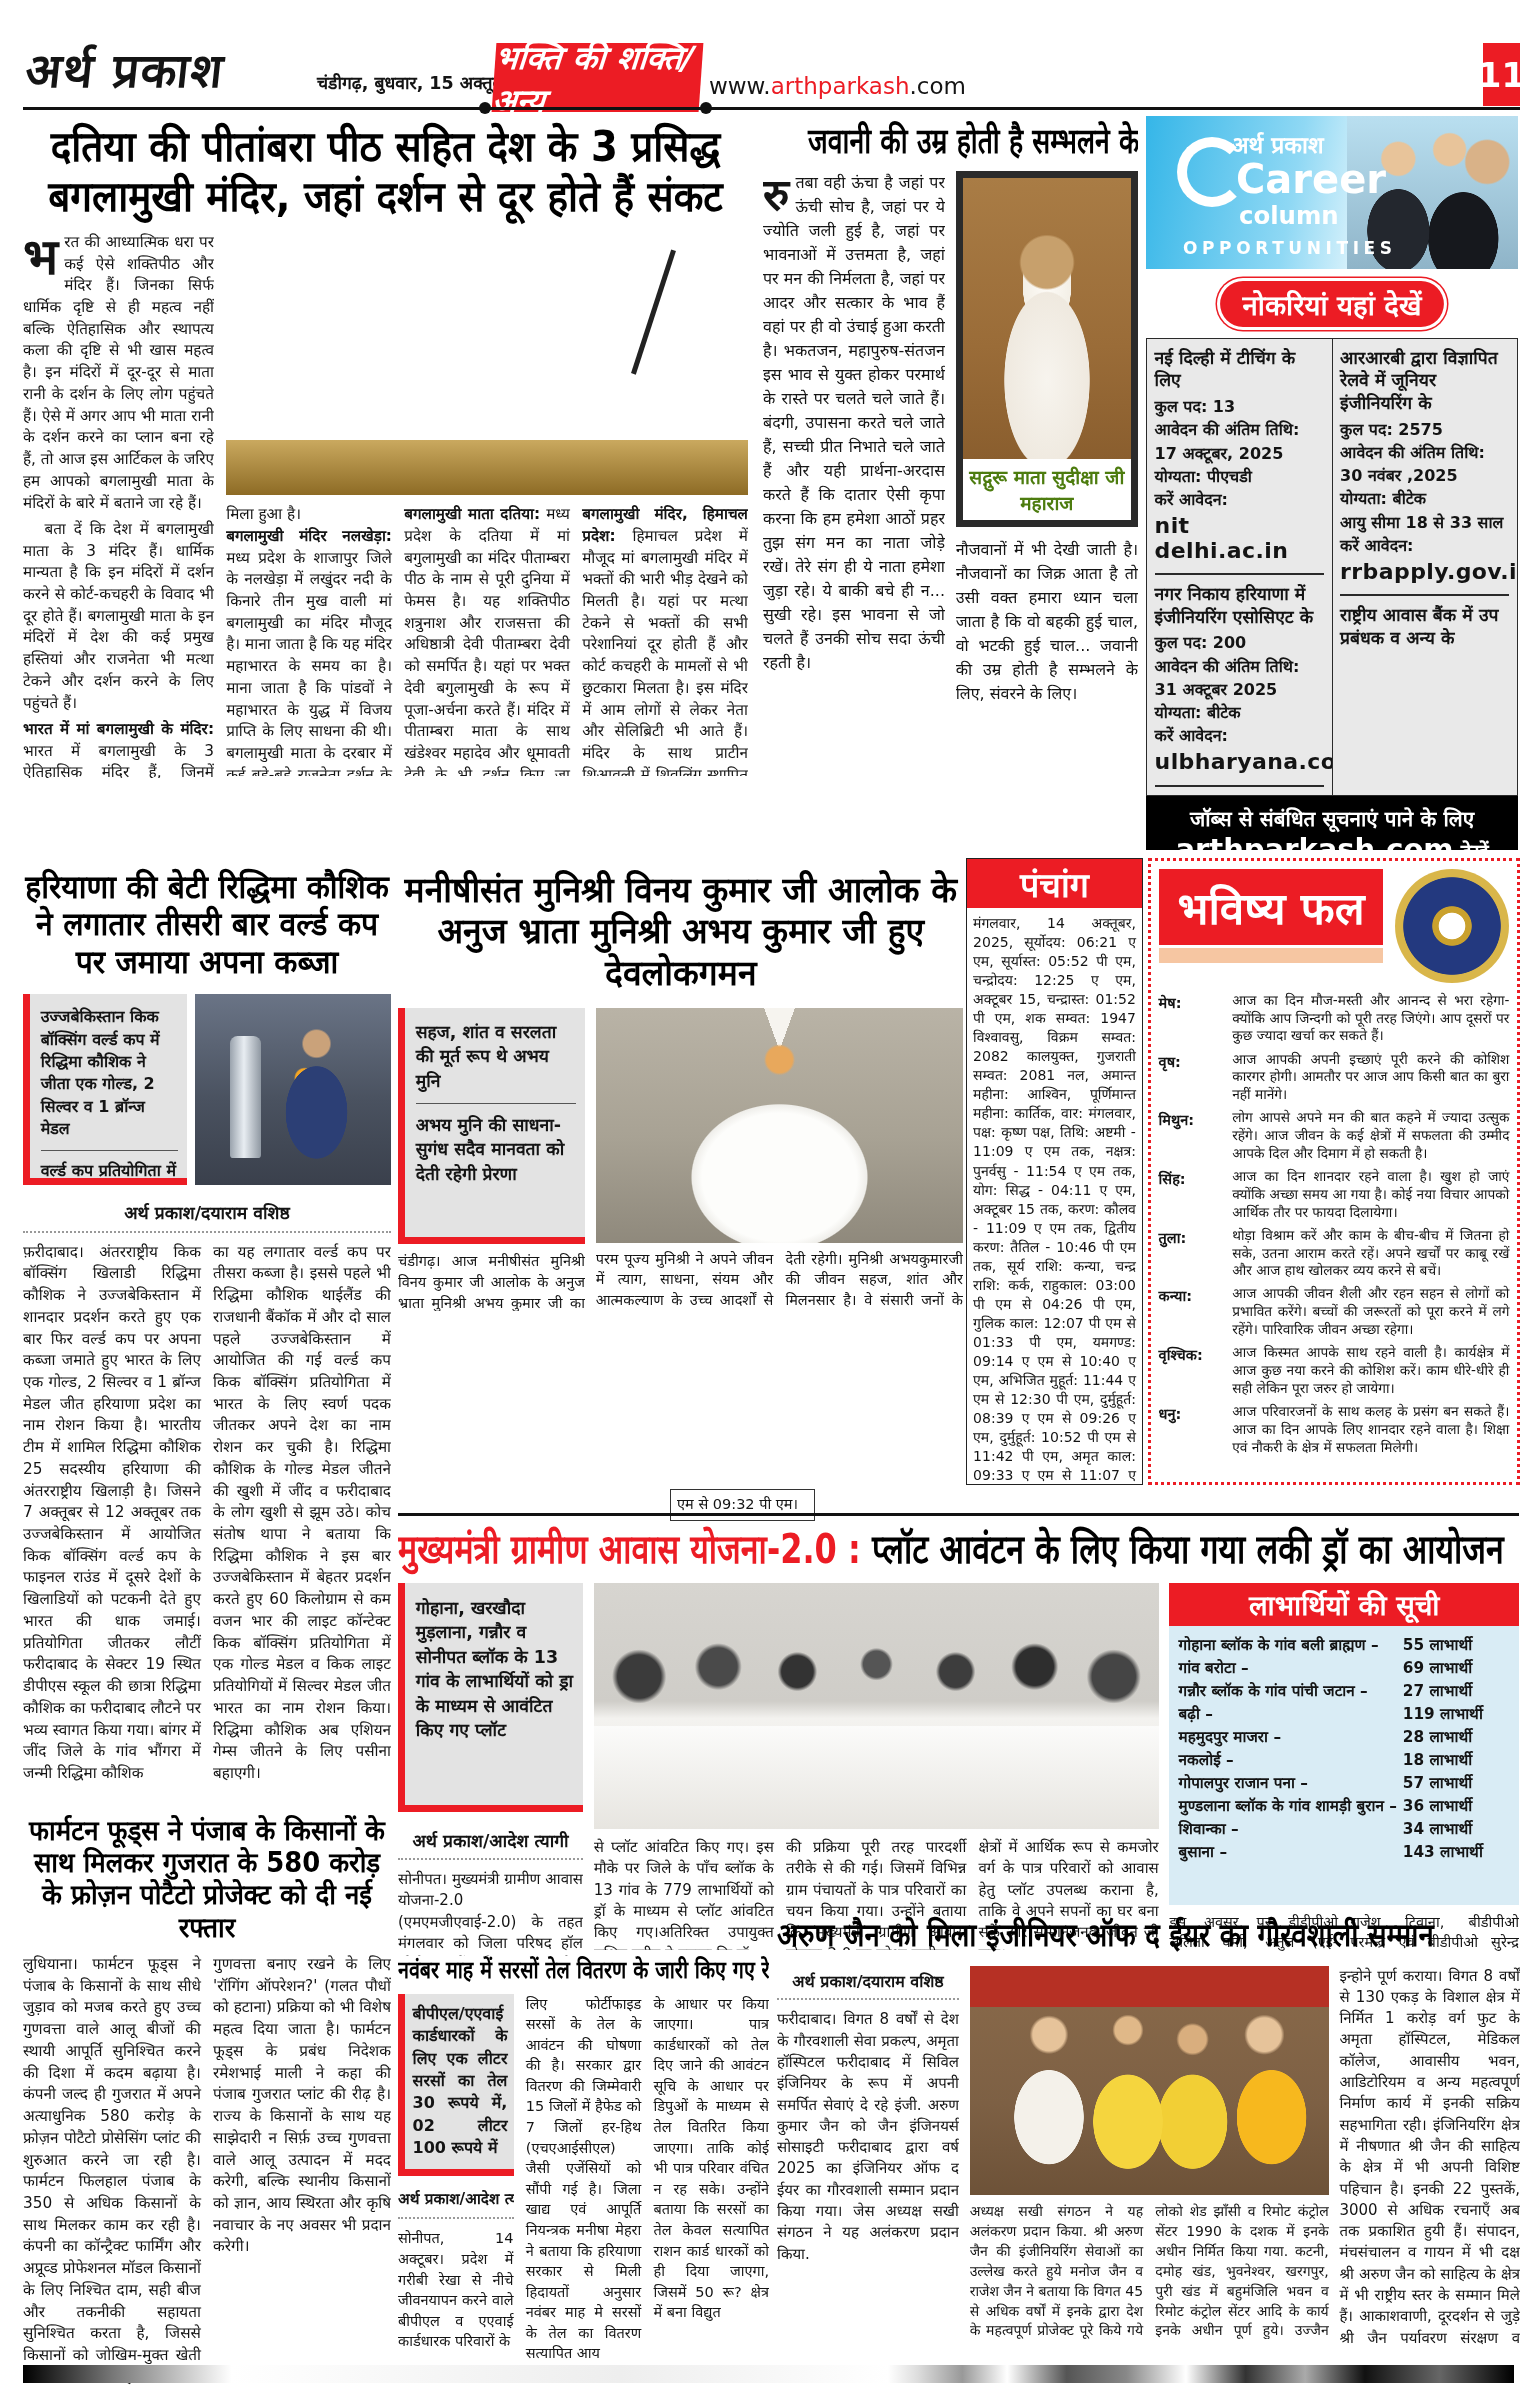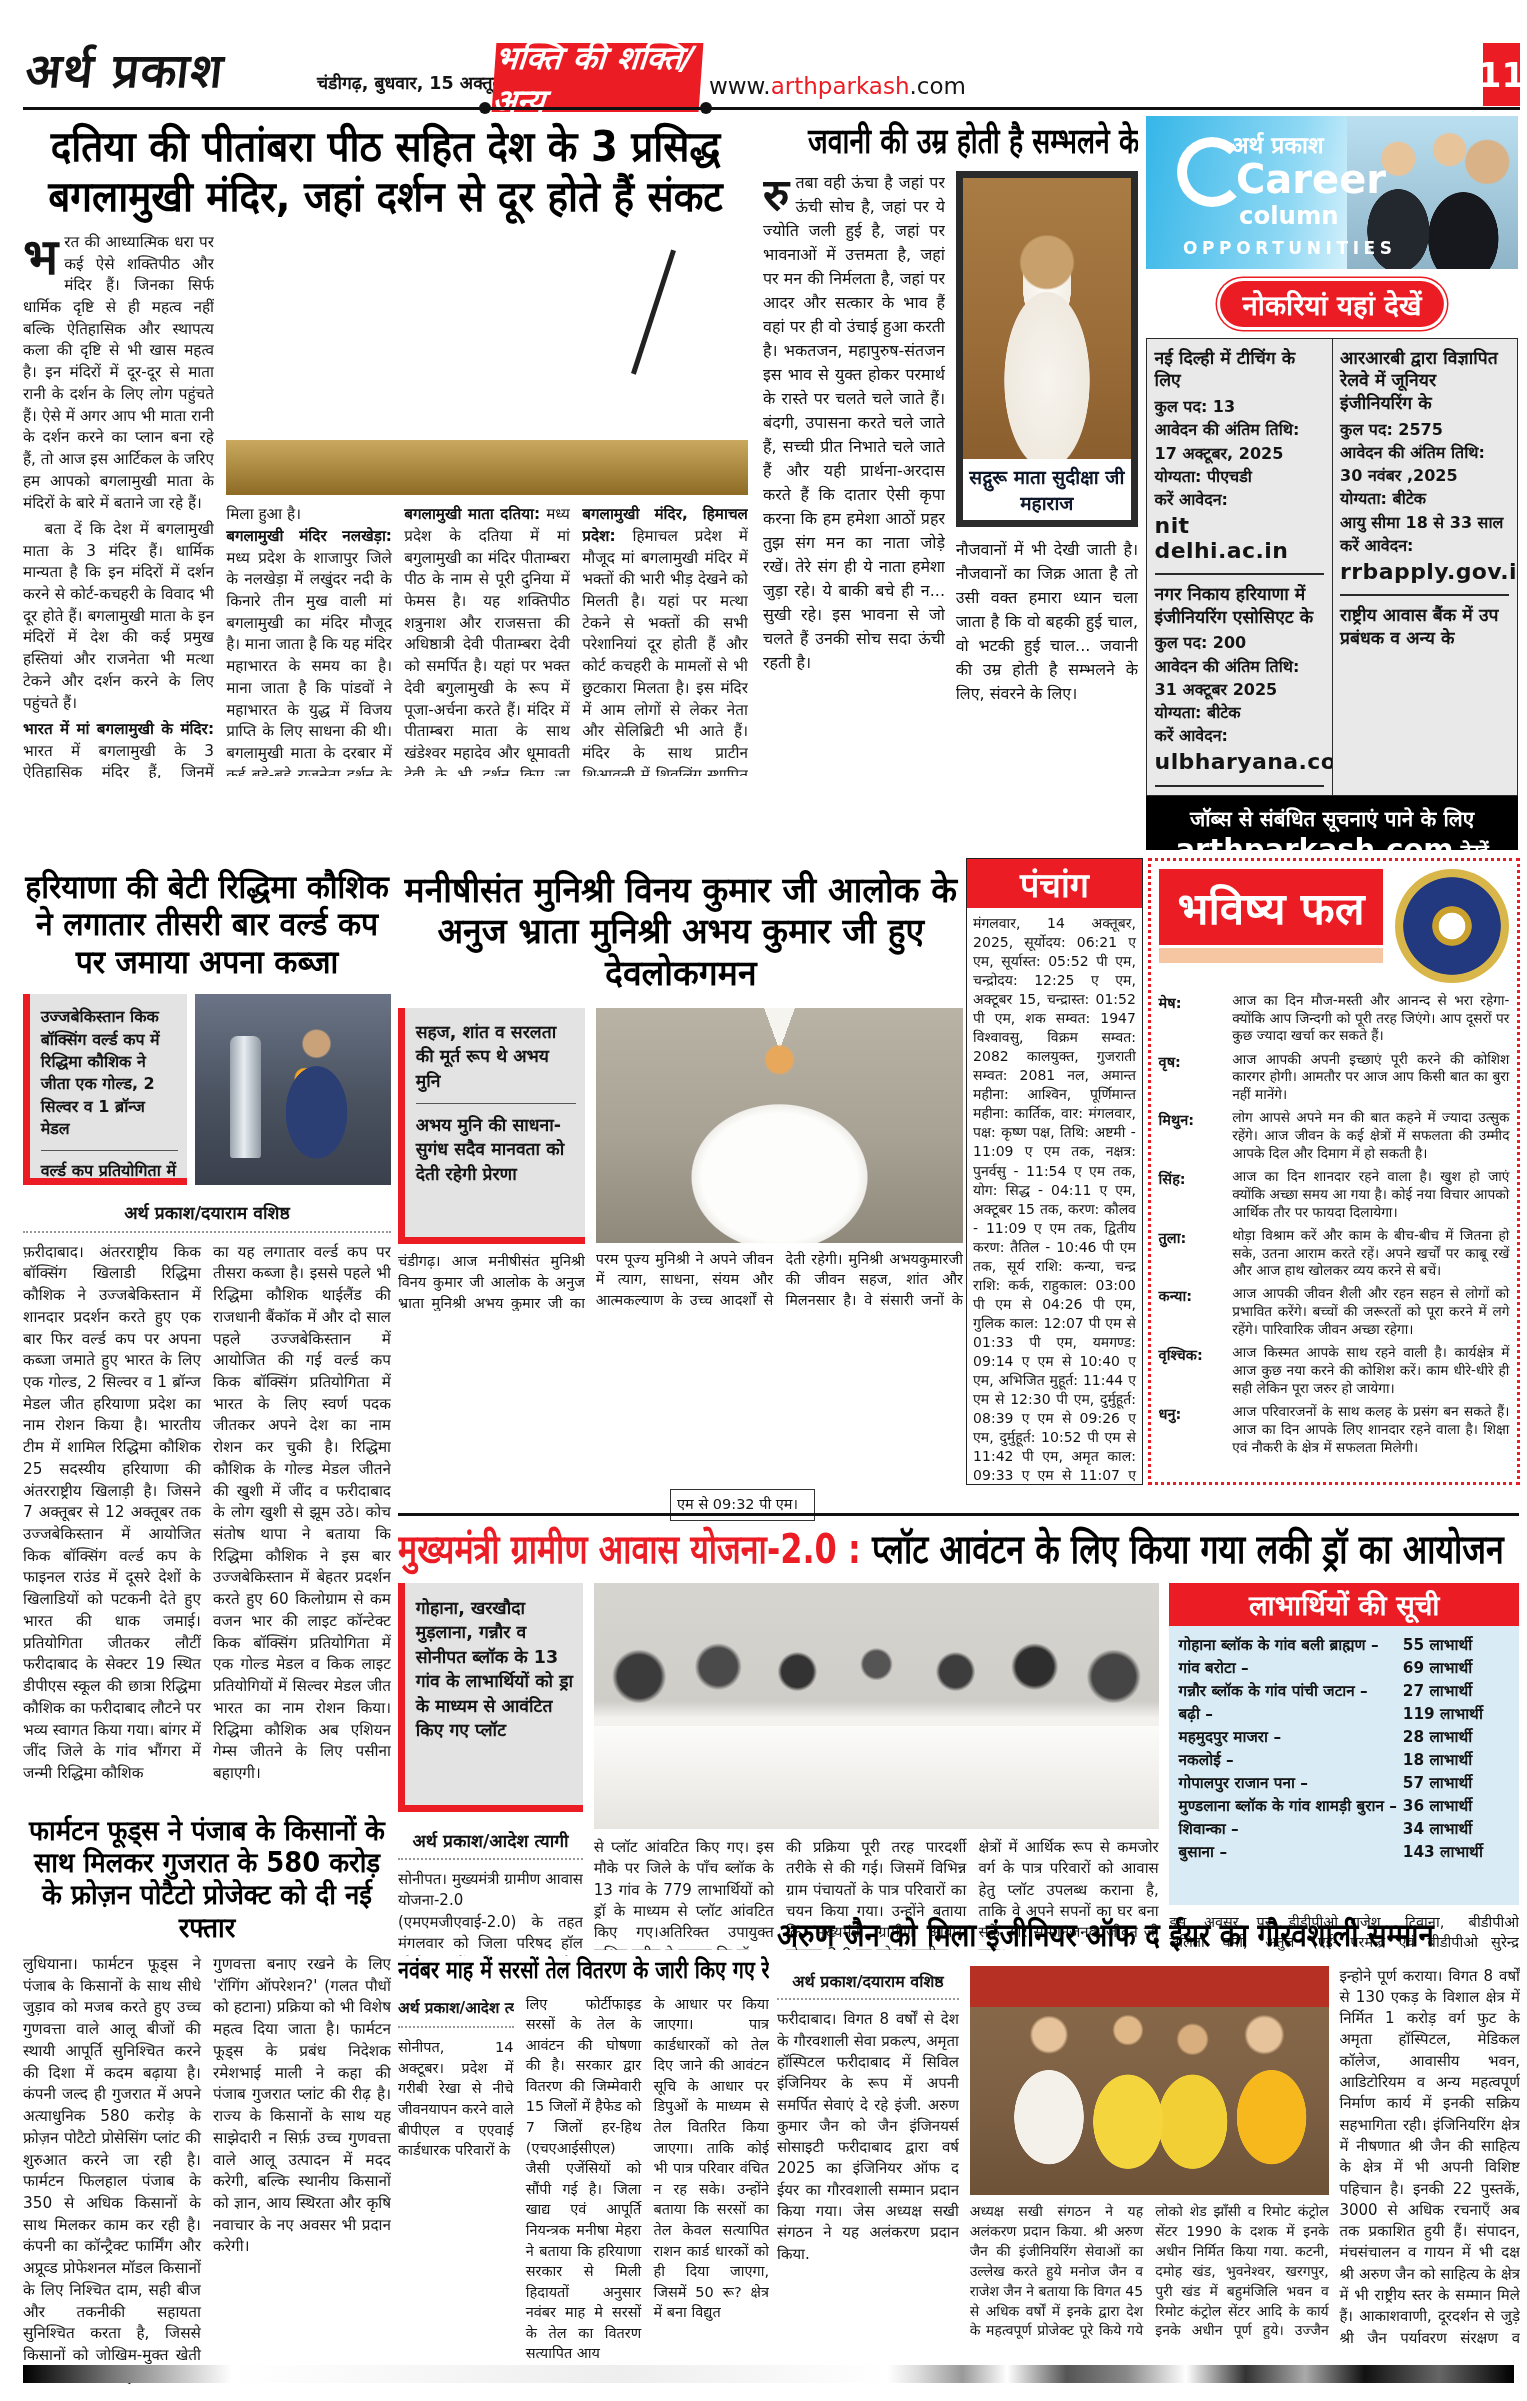--- a/index.html
+++ b/index.html
@@ -24,21 +24,21 @@
   .job h4{font-size:17.5px;line-height:1.3;margin-bottom:3.1px}
   .job .det{font-size:16px;line-height:1.45;white-space:pre-line;font-weight:bold}
   .job .lnk{font-size:22px;font-weight:bold;letter-spacing:0.4px;padding:1.5px 0 6.1px;display:block}
   .job hr{border:none;border-top:2.3px solid #2a2a2a;margin:4.6px 0 7.6px}
   .list-row{display:flex;font-size:15.3px;line-height:1.5;font-weight:bold}
   .list-row .n{flex:1}
   .list-row .c{width:107px}
   .sign-row{display:flex;gap:7.6px;margin-bottom:5.3px}
   .sign-row .s{width:66px;font-weight:bold;font-size:14.5px;flex:none}
   .sign-row .t{flex:1;font-size:13.7px;line-height:1.3;text-align:justify}
-  .caption{background:#fff;color:#0f172a;font-weight:bold;text-align:center;font-size:19px;padding:4.6px 1.5px}
+  .caption{background:#fff;color:#4d7c0f;font-weight:bold;text-align:center;font-size:19px;padding:4.6px 1.5px}
 </style>
 </head>
 <body>
 
 <header class="sec" style="left:0;top:0;width:1527px;height:114px">
   <div style="position:absolute;left:26px;top:37px;font-size:47px;font-weight:800;transform:skewX(-6deg);letter-spacing:1.5px">अर्थ प्रकाश</div>
   <div style="position:absolute;left:317px;top:70px;font-size:17.5px;font-weight:bold">चंडीगढ़, बुधवार, 15 अक्तूबर, 2025</div>
   <div class="redbox" style="position:absolute;left:494px;top:43px;width:207px;height:69px;font-size:32px;font-style:italic;transform:skewX(-4deg)">
       <span>भक्ति की शक्ति/अन्य</span>
     </div>
@@ -345,20 +345,23 @@
   <div class="cols body-txt" style="height:458px">
     <div>लुधियाना। फार्मटन फूड्स ने पंजाब के किसानों के साथ सीधे जुड़ाव को मजब करते हुए उच्च गुणवत्ता वाले आलू बीजों की स्थायी आपूर्ति सुनिश्चित करने की दिशा में कदम बढ़ाया है। कंपनी जल्द ही गुजरात में अपने अत्याधुनिक 580 करोड़ के फ्रोज़न पोटैटो प्रोसेसिंग प्लांट की शुरुआत करने जा रही है। फार्मटन फिलहाल पंजाब के 350 से अधिक किसानों के साथ मिलकर काम कर रही है। कंपनी का कॉन्ट्रैक्ट फार्मिंग और अप्रूव्ड प्रोफेशनल मॉडल किसानों के लिए निश्चित दाम, सही बीज और तकनीकी सहायता सुनिश्चित करता है, जिससे किसानों को जोखिम-मुक्त खेती का भरोसा मिलता है। बीज की</div>
     <div>गुणवत्ता बनाए रखने के लिए 'रॉगिंग ऑपरेशन?' (गलत पौधों को हटाना) प्रक्रिया को भी विशेष महत्व दिया जाता है। फार्मटन फूड्स के प्रबंध निदेशक रमेशभाई माली ने कहा की पंजाब गुजरात प्लांट की रीढ़ है। राज्य के किसानों के साथ यह साझेदारी न सिर्फ़ उच्च गुणवत्ता वाले आलू उत्पादन में मदद करेगी, बल्कि स्थानीय किसानों को ज्ञान, आय स्थिरता और कृषि नवाचार के नए अवसर भी प्रदान करेगी।</div>
   </div>
 </section>
 
 <section class="sec" style="left:398px;top:1953px;width:371px;height:442px">
   <h1 class="hl" style="font-size:24px;white-space:nowrap;transform:scaleX(0.82);transform-origin:left;text-align:left;padding:3.1px 0 9.2px"><span>नवंबर माह में सरसों तेल वितरण के जारी किए गए रेट</span></h1>
   <div class="cols body-txt" style="font-size:14.5px;height:397px">
     <div>
+      <div class="hbox" style="font-size:16px;padding:9.2px 6.1px 9.2px 7.6px;margin-bottom:9.2px">
+        <div>बीपीएल/एएवाई कार्डधारकों के लिए एक लीटर सरसों का तेल 30 रूपये में, 02 लीटर 100 रूपये में</div>
+      </div>
       <div class="byline" style="font-size:15.3px">अर्थ प्रकाश/आदेश त्यागी</div>
       <div>सोनीपत, 14 अक्टूबर। प्रदेश में गरीबी रेखा से नीचे जीवनयापन करने वाले बीपीएल व एएवाई कार्डधारक परिवारों के</div>
     </div>
     <div>लिए फोर्टीफाइड सरसों के तेल के आवंटन की घोषणा की है। सरकार द्वार वितरण की जिम्मेवारी 15 जिलों में हैफेड को 7 जिलों हर-हिथ (एचएआईसीएल) जैसी एजेंसियों को सौंपी गई है। जिला खाद्य एवं आपूर्ति नियन्त्रक मनीषा मेहरा ने बताया कि हरियाणा सरकार से मिली हिदायतों अनुसार नवंबर माह मे सरसों के तेल का वितरण सत्यापित आय</div>
     <div>के आधार पर किया जाएगा। पात्र कार्डधारकों को तेल दिए जाने की आवंटन सूचि के आधार पर डिपुओं के माध्यम से तेल वितरित किया जाएगा। ताकि कोई भी पात्र परिवार वंचित न रह सके। उन्होंने बताया कि सरसों का तेल केवल सत्यापित राशन कार्ड धारकों को ही दिया जाएगा, जिसमें 50 रू? क्षेत्र में बना विद्युत</div>
   </div>
 </section>
 
 <section class="sec" style="left:777px;top:1914px;width:743px;height:442px">
   <h1 class="hl" style="font-size:32px;white-space:nowrap;transform:scaleX(0.86);transform-origin:left;text-align:left;padding:3.1px 0 10.7px"><span>अरुण जैन को मिला इंजीनियर ऑफ द ईयर का गौरवशाली सम्मान</span></h1>

